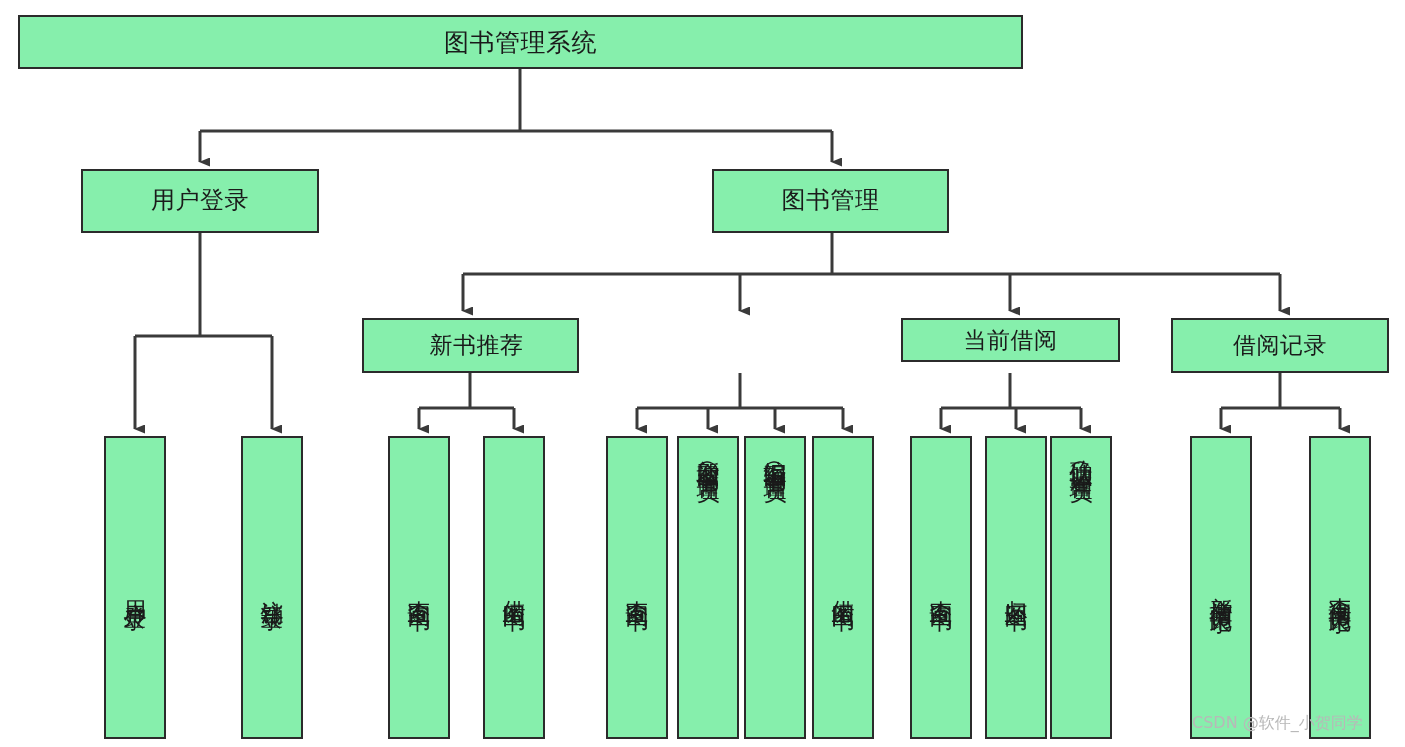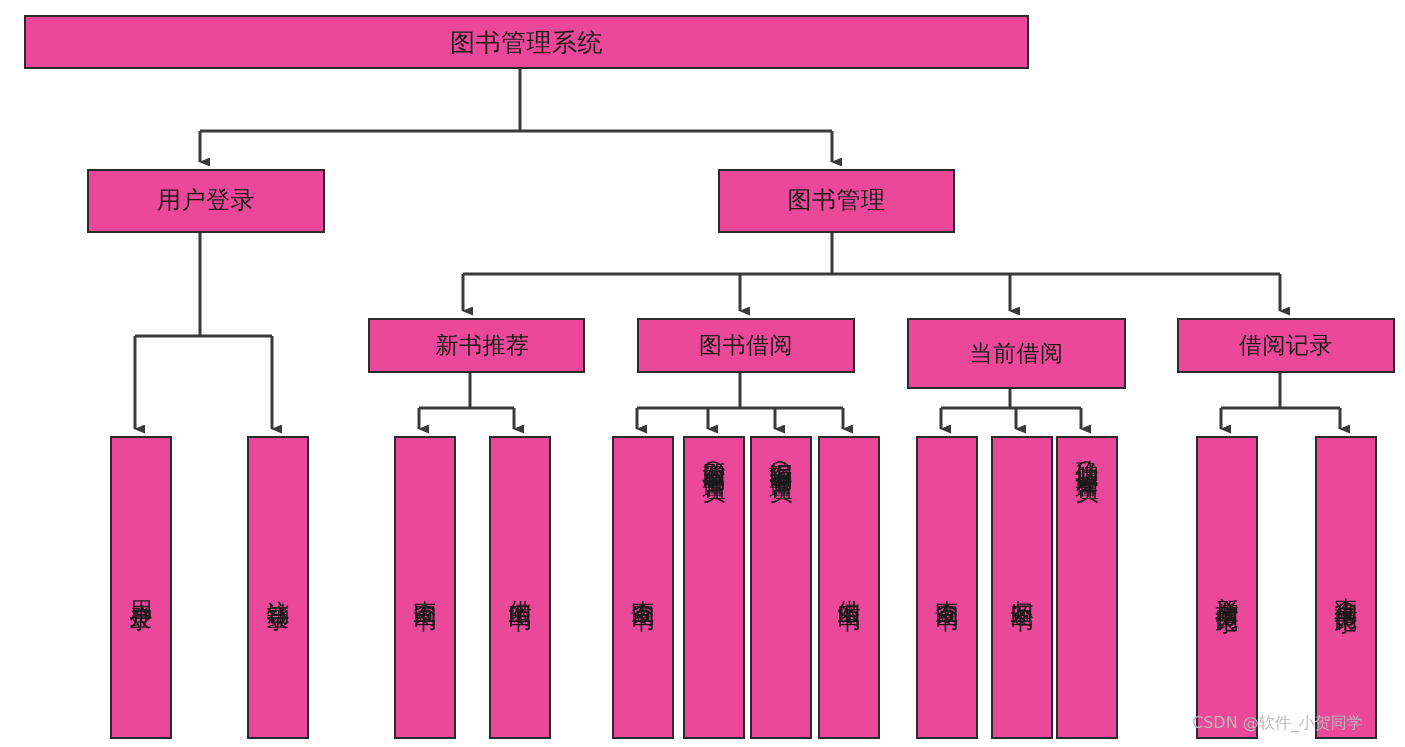--- a/index.html
+++ b/index.html
@@ -21,27 +21,26 @@
   #diagram-svg {
     position: absolute;
     left: 0;
     top: 0;
     width: 1405px;
     height: 747px;
   }
   .node {
     position: absolute;
     box-sizing: border-box;
-    background: #ec4899;
+    background: #86efac;
     border: 2px solid #2b2b2b;
     display: flex;
     align-items: center;
     justify-content: center;
     z-index: 2;
-    margin-left: 6px;
   }
   .node-label {
     color: #1a1a1a;
     line-height: 1.08;
     white-space: nowrap;
     letter-spacing: 0.5px;
   }
   .node-root .node-label {
     font-size: 25px;
   }
@@ -144,24 +143,21 @@
   <div class="node node-mid" id="node-l2-0" style="left: 81px; top: 169px; width: 238px; height: 64px;">
     <span class="node-label">用户登录</span>
   </div>
   <div class="node node-mid" id="node-l2-1" style="left: 712px; top: 169px; width: 237px; height: 64px; justify-content: center;">
     <span class="node-label">图书管理</span>
   </div>
 
   <div class="node node-sub" id="node-l3-0" style="left: 362px; top: 318px; width: 217px; height: 55px; padding-left: 12px;">
     <span class="node-label">新书推荐</span>
   </div>
-  <div class="node node-sub" id="node-l3-1" style="left: 631px; top: 318px; width: 218px; height: 55px;">
-    <span class="node-label">图书借阅</span>
-  </div>
-  <div class="node node-sub" id="node-l3-2" style="left: 901px; top: 318px; width: 219px; height: 71px; text-align: center;">
+  <div class="node node-sub" id="node-l3-2" style="left: 901px; top: 318px; width: 219px; height: 44px; text-align: center;">
     <span class="node-label">当前借阅</span>
   </div>
   <div class="node node-sub" id="node-l3-3" style="left: 1171px; top: 318px; width: 218px; height: 55px;">
     <span class="node-label">借阅记录</span>
   </div>
 
   <div class="node node-leaf leaf-center" id="node-leaf-0" style="left: 104px; top: 436px; width: 62px; height: 303px;">
     <span class="node-label">用户登录</span>
   </div>
   <div class="node node-leaf leaf-center" id="node-leaf-1" style="left: 241px; top: 436px; width: 62px; height: 303px;">

